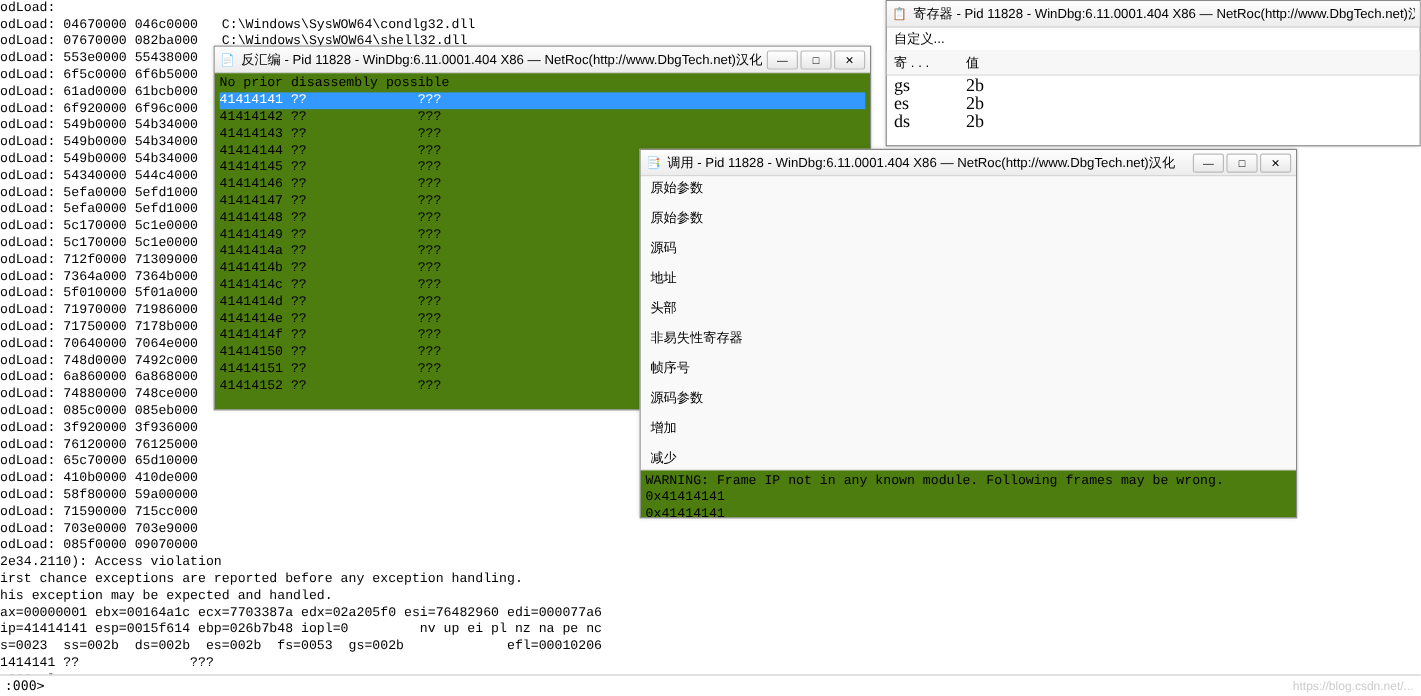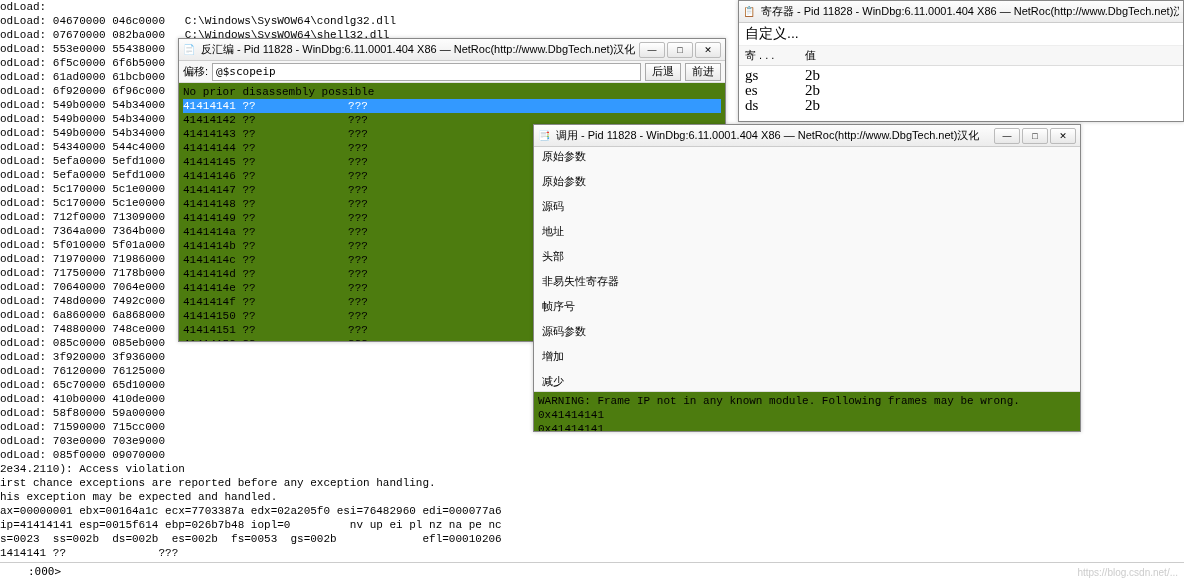--- a/index.html
+++ b/index.html
@@ -118,33 +118,33 @@
     font-size: 11px;
     background: #f7f7f7;
     padding: 2px 6px;
   }
   .reg-head .c1 { width: 60px; }
   .reg-row { display: flex; }
   .reg-row .c1 { width: 60px; }
   .custom-row {
     padding: 2px 6px;
     font-family: "Tahoma", sans-serif;
-    font-size: 14px;
+    font-size: 11px;
     border-bottom: 1px solid #eee;
   }
   .cmd-bar {
     position: absolute;
     left: 0; bottom: 0; width: 1184px; height: 18px;
     display: flex; align-items: center;
     border-top: 1px solid #ccc;
     background: #fff;
     font-family: "Consolas", monospace;
     font-size: 11px;
   }
-  .cmd-bar .prompt { padding: 0 4px; margin-left: 24px; }
+  .cmd-bar .prompt { padding: 0 4px; }
   .cmd-bar input {
     flex: 1; border: none; outline: none;
     font-family: "Consolas", monospace; font-size: 11px;
     height: 16px;
   }
   .watermark {
     position: absolute; right: 6px; bottom: 2px;
     color: #ccc; font-size: 10px; font-family: sans-serif; text-align: center;
   }
 </style>
@@ -237,26 +237,20 @@
 <div class="win" style="left:178px; top:38px; width:548px; height:304px;">
   <div class="titlebar">
     <span class="title-icon">📄</span>
     <span class="title-text">反汇编 - Pid 11828 - WinDbg:6.11.0001.404 X86 — NetRoc(http://www.DbgTech.net)汉化</span>
     <div class="win-btns">
       <div class="win-btn">—</div>
       <div class="win-btn">□</div>
       <div class="win-btn">✕</div>
     </div>
   </div>
-  <div class="toolbar">
-    <span>偏移:</span>
-    <input type="text" value="@$scopeip" style="">
-    <button class="tb-btn">后退</button>
-    <button class="tb-btn">前进</button>
-  </div>
   <div class="body-area" id="disasm-body"><span class="disasm-line">No prior disassembly possible</span><span class="disasm-line sel">41414141 ??              ???</span><span class="disasm-line">41414142 ??              ???</span><span class="disasm-line">41414143 ??              ???</span><span class="disasm-line">41414144 ??              ???</span><span class="disasm-line">41414145 ??              ???</span><span class="disasm-line">41414146 ??              ???</span><span class="disasm-line">41414147 ??              ???</span><span class="disasm-line">41414148 ??              ???</span><span class="disasm-line">41414149 ??              ???</span><span class="disasm-line">4141414a ??              ???</span><span class="disasm-line">4141414b ??              ???</span><span class="disasm-line">4141414c ??              ???</span><span class="disasm-line">4141414d ??              ???</span><span class="disasm-line">4141414e ??              ???</span><span class="disasm-line">4141414f ??              ???</span><span class="disasm-line">41414150 ??              ???</span><span class="disasm-line">41414151 ??              ???</span><span class="disasm-line">41414152 ??              ???</span></div>
 </div>
 
 <div class="win" style="left:533px; top:124px; width:548px; height:308px;">
   <div class="titlebar">
     <span class="title-icon">📑</span>
     <span class="title-text">调用 - Pid 11828 - WinDbg:6.11.0001.404 X86 — NetRoc(http://www.DbgTech.net)汉化</span>
     <div class="win-btns">
       <div class="win-btn">—</div>
       <div class="win-btn">□</div>

